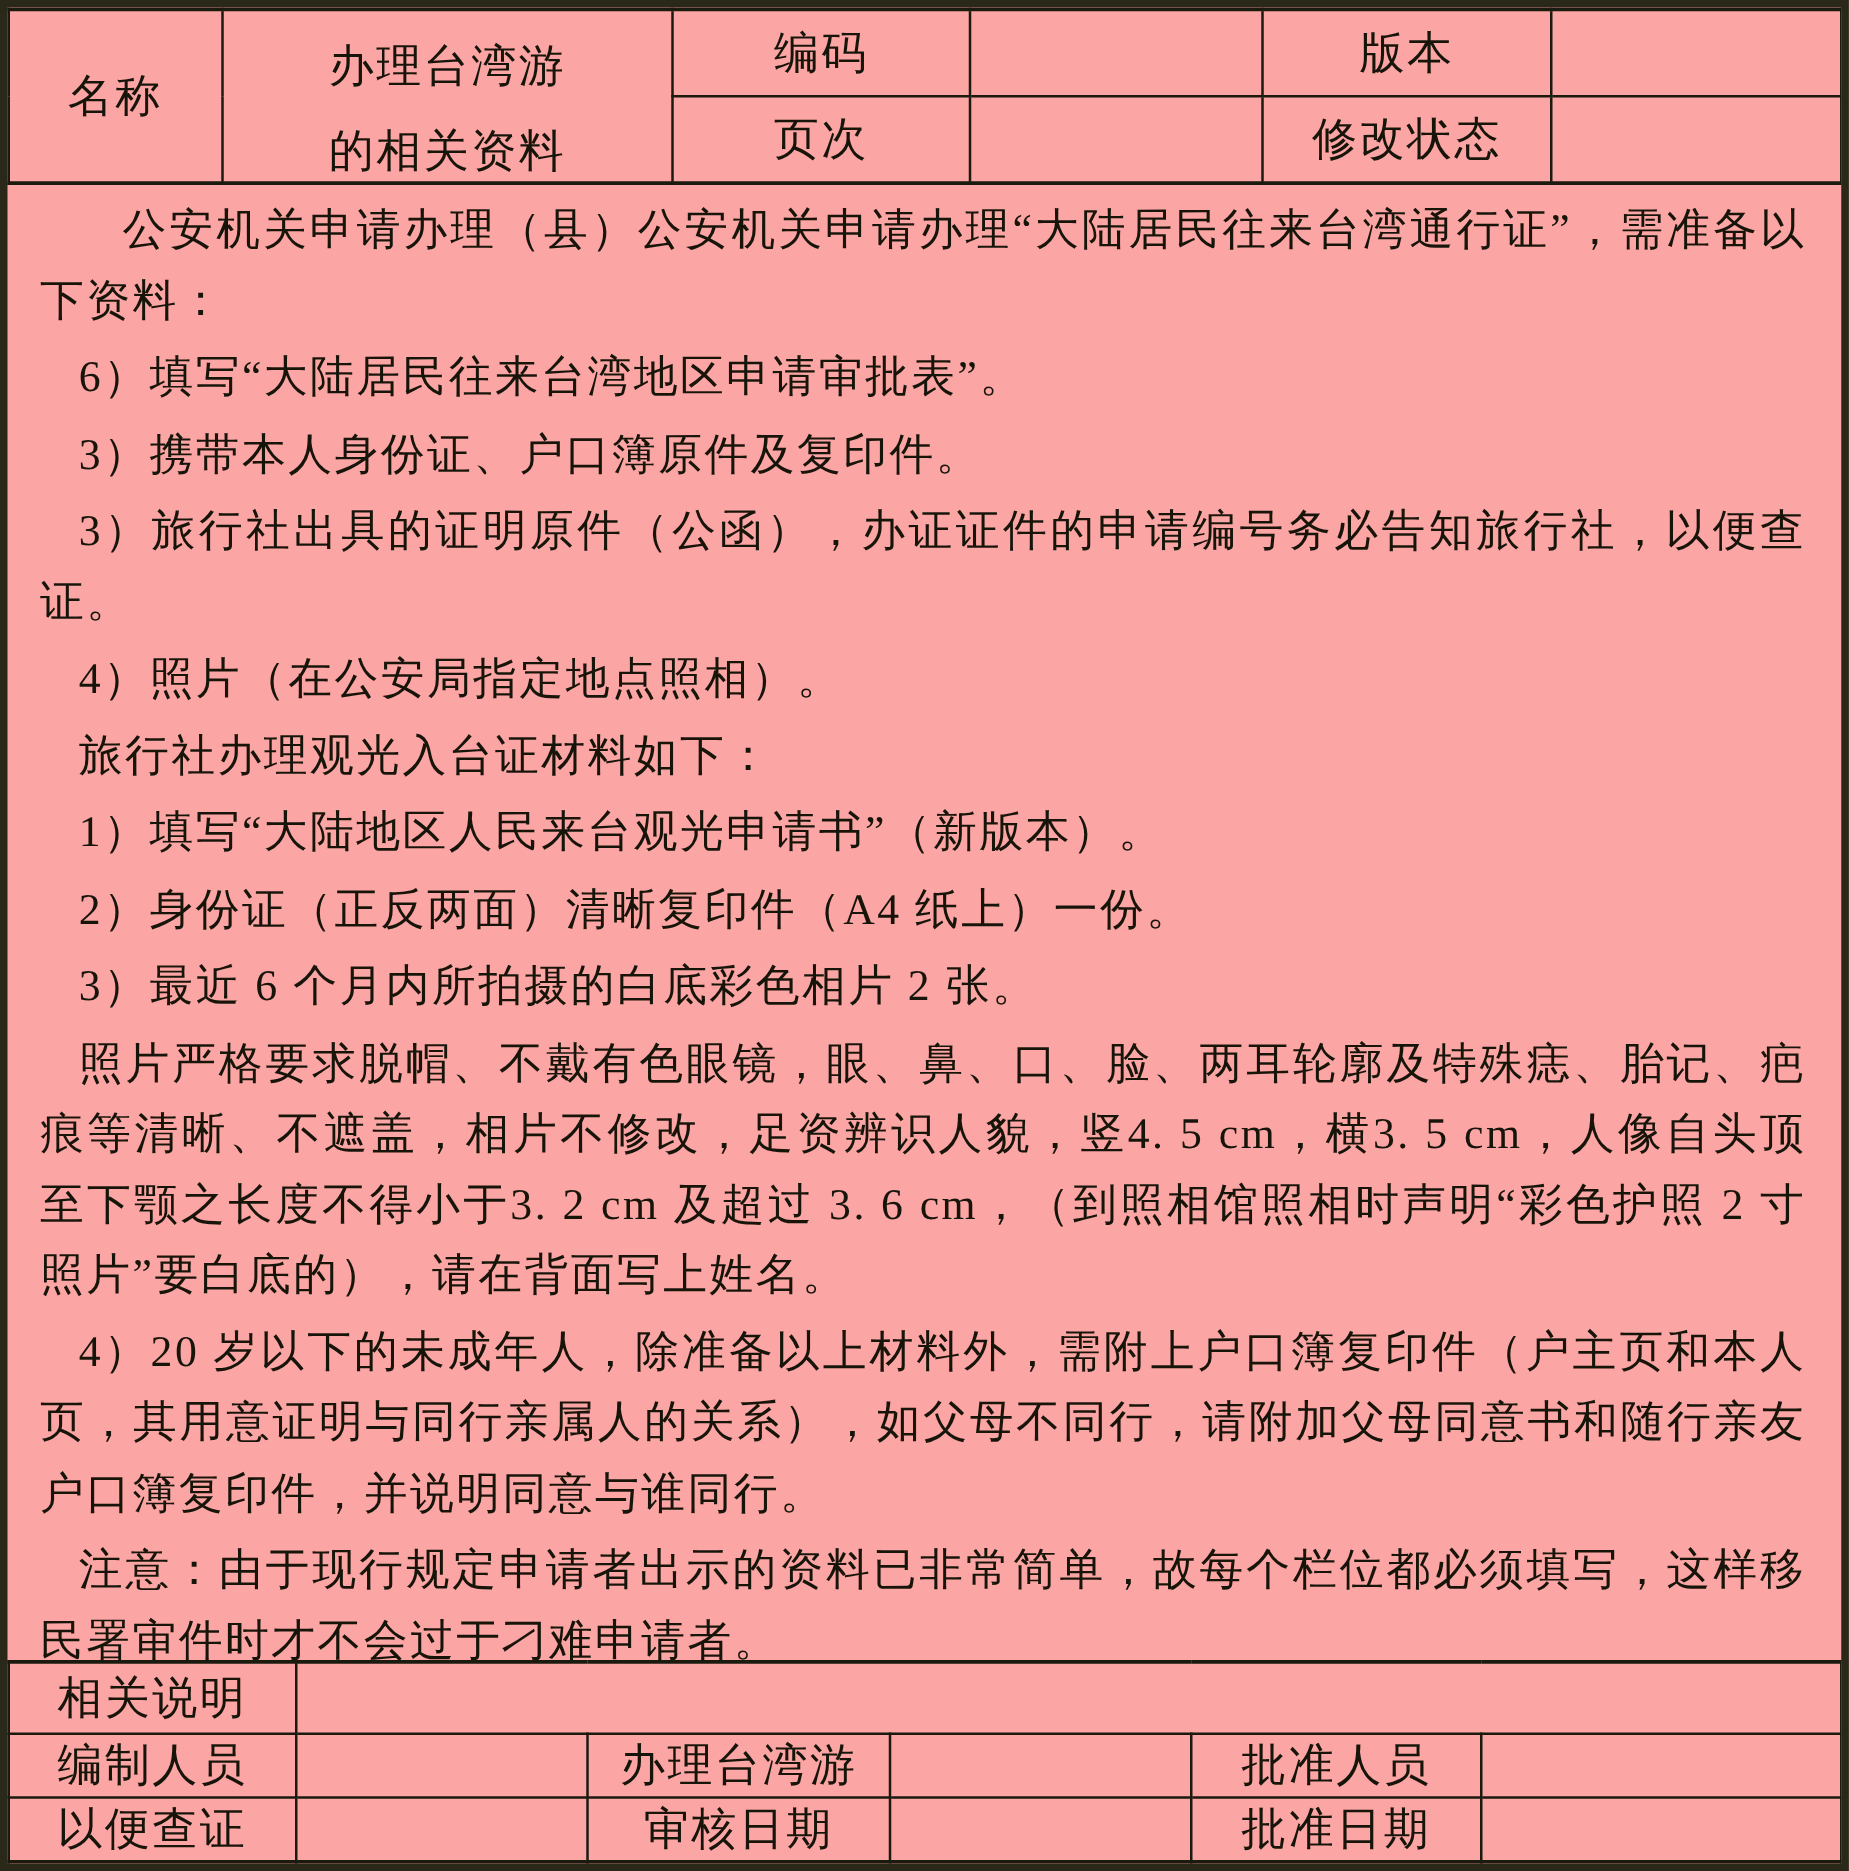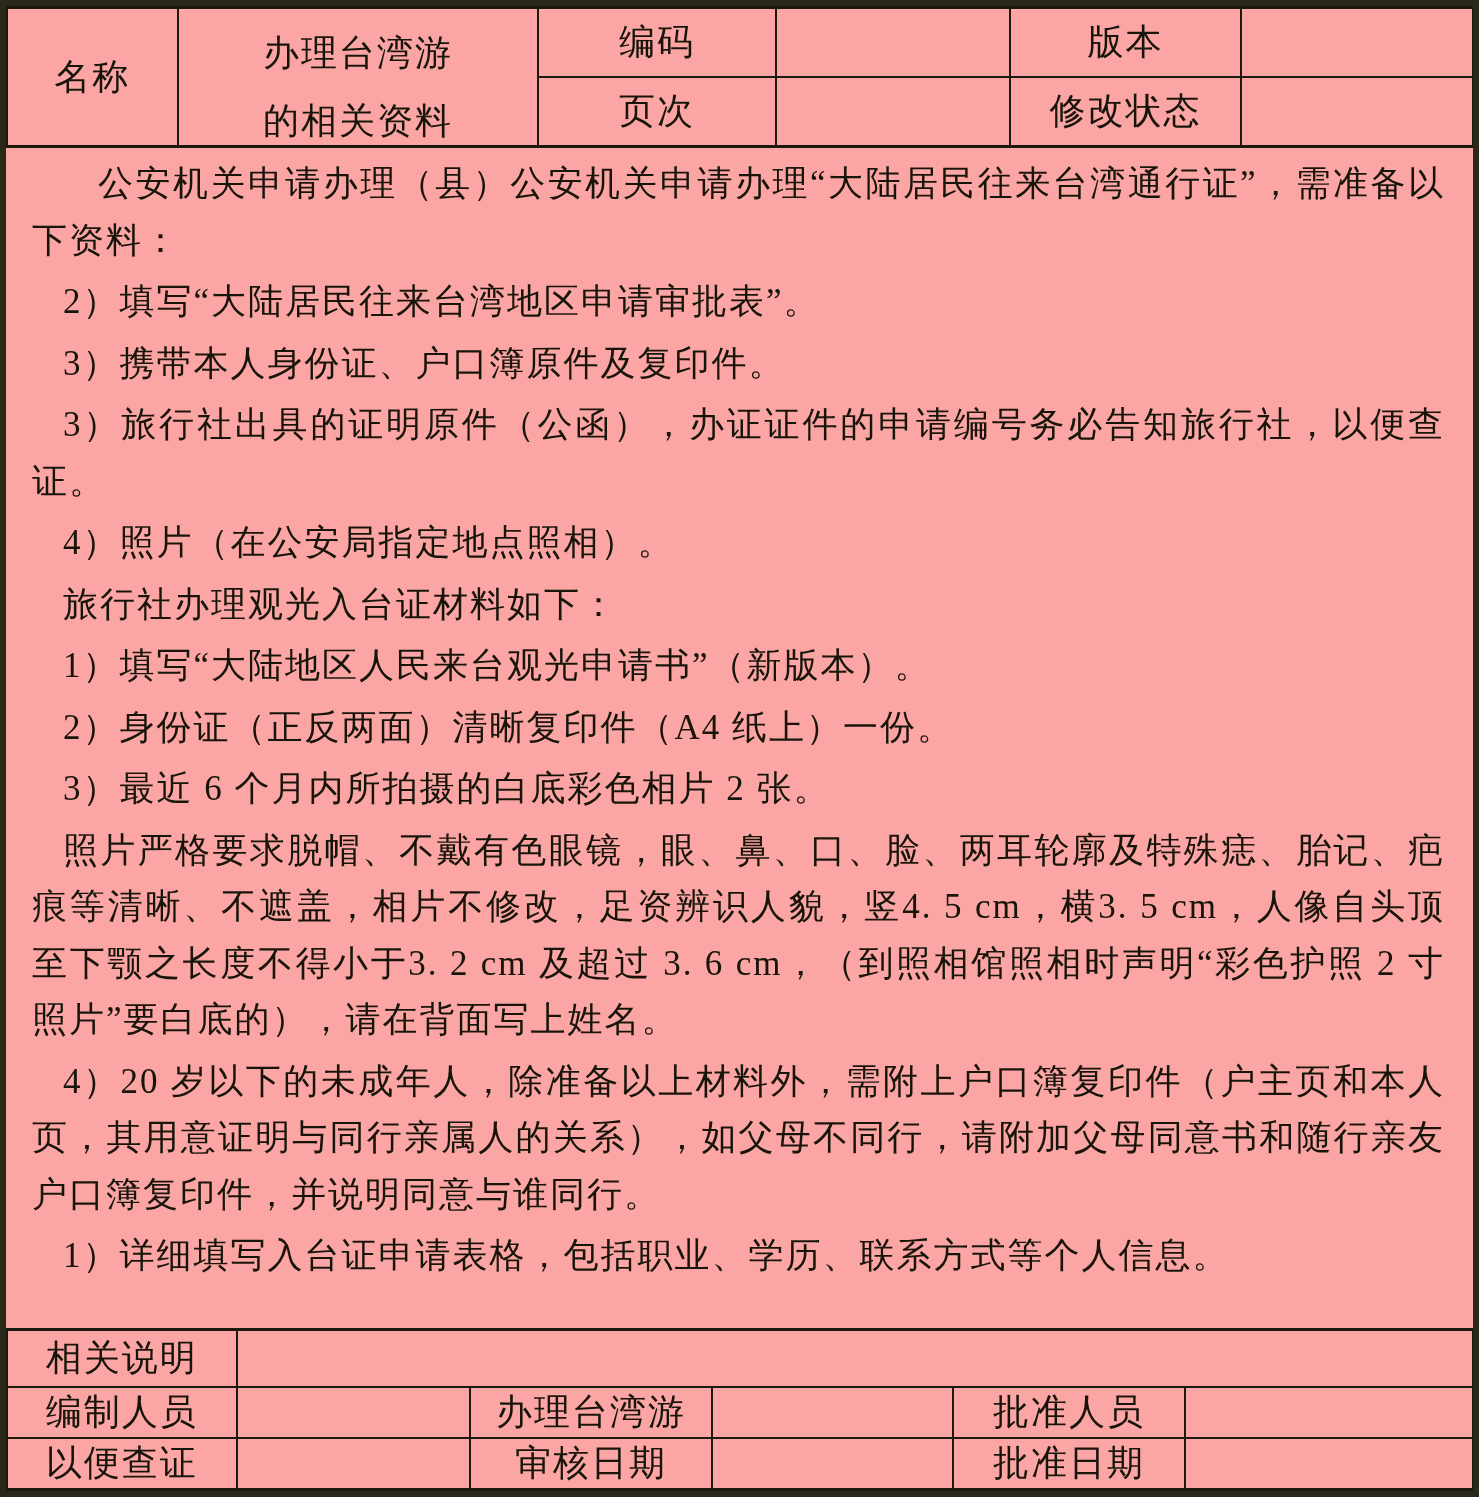--- a/index.html
+++ b/index.html
@@ -87,30 +87,31 @@
         <td>页次</td>
         <td></td>
         <td>修改状态</td>
         <td></td>
       </tr>
     </tbody>
       </table>
 
     <div class="body-text">
       <p class="ind2">公安机关申请办理（县）公安机关申请办理“大陆居民往来台湾通行证”，需准备以下资料：</p>
-      <p class="ind1">2）填写“大陆居民往来台湾地区申请审批表”。</p>
+      <p class="ind1">6）填写“大陆居民往来台湾地区申请审批表”。</p>
       <p class="ind1">3）携带本人身份证、户口簿原件及复印件。</p>
       <p class="ind1">3）旅行社出具的证明原件（公函），办证证件的申请编号务必告知旅行社，以便查证。</p>
       <p class="ind1">4）照片（在公安局指定地点照相）。</p>
       <p class="ind1">旅行社办理观光入台证材料如下：</p>
       <p class="ind1">1）填写“大陆地区人民来台观光申请书”（新版本）。</p>
       <p class="ind1">2）身份证（正反两面）清晰复印件（A4 纸上）一份。</p>
       <p class="ind1">3）最近 6 个月内所拍摄的白底彩色相片 2 张。</p>
       <p class="ind1">照片严格要求脱帽、不戴有色眼镜，眼、鼻、口、脸、两耳轮廓及特殊痣、胎记、疤痕等清晰、不遮盖，相片不修改，足资辨识人貌，竖4. 5 cm，横3. 5 cm，人像自头顶至下颚之长度不得小于3. 2 cm 及超过 3. 6 cm，（到照相馆照相时声明“彩色护照 2 寸照片”要白底的），请在背面写上姓名。</p>
       <p class="ind1">4）20 岁以下的未成年人，除准备以上材料外，需附上户口簿复印件（户主页和本人页，其用意证明与同行亲属人的关系），如父母不同行，请附加父母同意书和随行亲友户口簿复印件，并说明同意与谁同行。</p>
+      <p class="ind1">注意：由于现行规定申请者出示的资料已非常简单，故每个栏位都必须填写，这样移民署审件时才不会过于刁难申请者。</p>
       <p class="ind1">1）详细填写入台证申请表格，包括职业、学历、联系方式等个人信息。</p>
 
     </div>
 
     <table class="footer-table">
       <colgroup>
         <col style="width:231px">
           <col style="width:233px">
           <col style="width:242px">
         <col style="width:241px">

